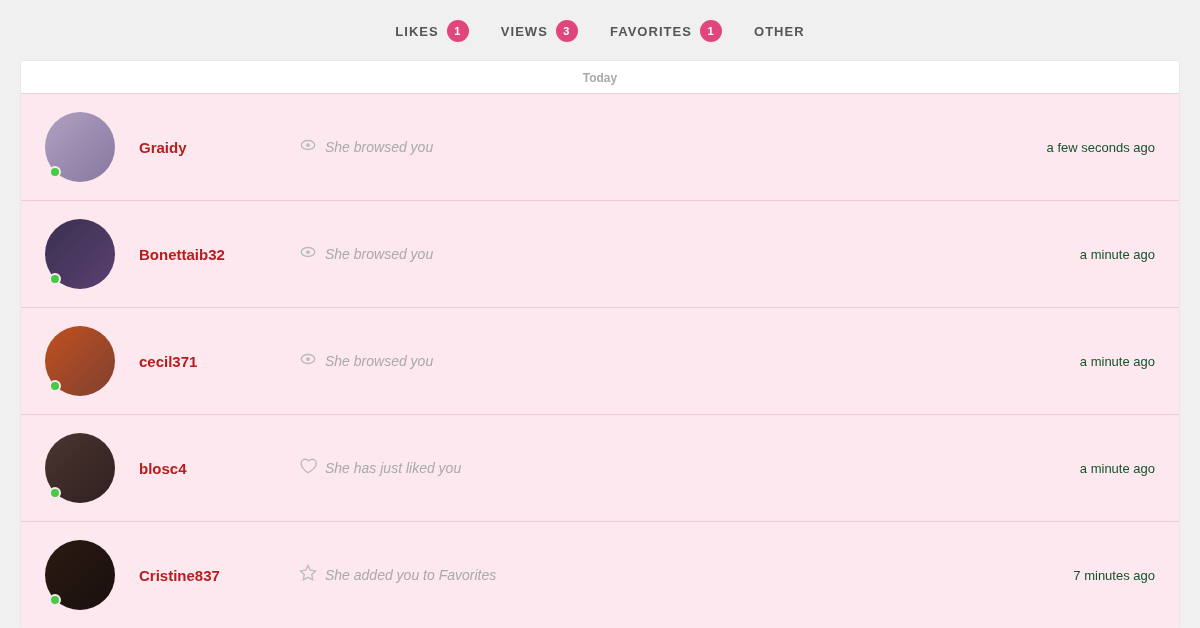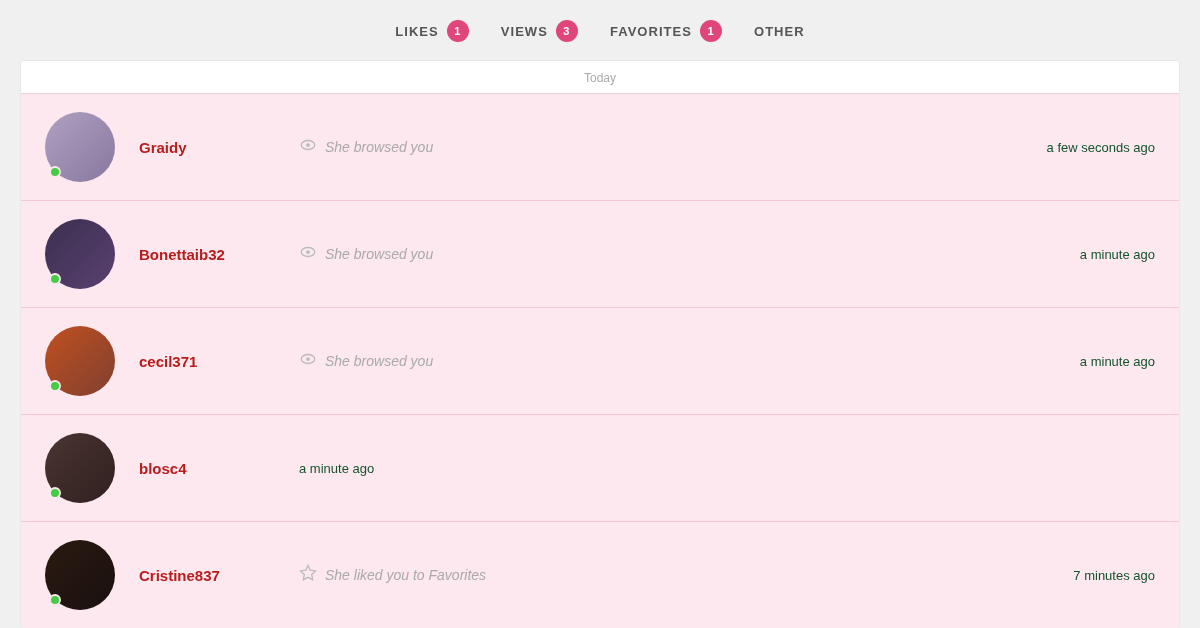--- a/index.html
+++ b/index.html
@@ -54,20 +54,21 @@
       overflow: hidden;
     }
 
     .date-header {
       text-align: center;
       font-size: 12px;
       color: #aaa;
       padding: 10px 0 8px;
       border-bottom: 1px solid #f0d0d8;
       background: #fff;
+      font-weight: bold;
     }
 
     .notification-row {
       display: flex;
       align-items: center;
       padding: 18px 24px;
       background: #fce8ee;
       border-bottom: 1px solid #f5c8d4;
       cursor: pointer;
       transition: background 0.15s;
@@ -219,30 +220,36 @@
           <span>She browsed you</span>
         </div>
         <div class="timestamp">a minute ago</div>
       </div>
       <div class="notification-row">
         <div class="avatar-wrapper">
           <div class="avatar-img avatar-blosc"></div>
           <div class="online-dot"></div>
         </div>
         <div class="username">blosc4</div>
+        <div class="action">
+          <span class="action-icon icon-heart"><svg viewBox="0 0 24 24">
+              <path d="M12 21C12 21 3 14.5 3 8.5C3 5.42 5.42 3 8.5 3C10.24 3 11.91 3.81 13 5.08C14.09 3.81 15.76 3 17.5 3C20.58 3 23 5.42 23 8.5C23 14.5 12 21 12 21Z" stroke="#bbb" stroke-width="1.8" fill="none"></path>
+            </svg></span>
+          <span>She has just liked you</span>
+        </div>
         <div class="timestamp">a minute ago</div>
       </div>
       <div class="notification-row">
         <div class="avatar-wrapper">
           <div class="avatar-img avatar-cristine"></div>
           <div class="online-dot"></div>
         </div>
         <div class="username">Cristine837</div>
         <div class="action">
           <span class="action-icon icon-star"><svg viewBox="0 0 24 24">
               <polygon points="12,2 15.09,8.26 22,9.27 17,14.14 18.18,21.02 12,17.77 5.82,21.02 7,14.14 2,9.27 8.91,8.26" stroke="#bbb" stroke-width="1.8" fill="none"></polygon>
             </svg></span>
-          <span>She liked you to Favorites</span>
+          <span>She added you to Favorites</span>
         </div>
         <div class="timestamp">7 minutes ago</div>
       </div>
     </div>
 </div>
 
 </body></html>

